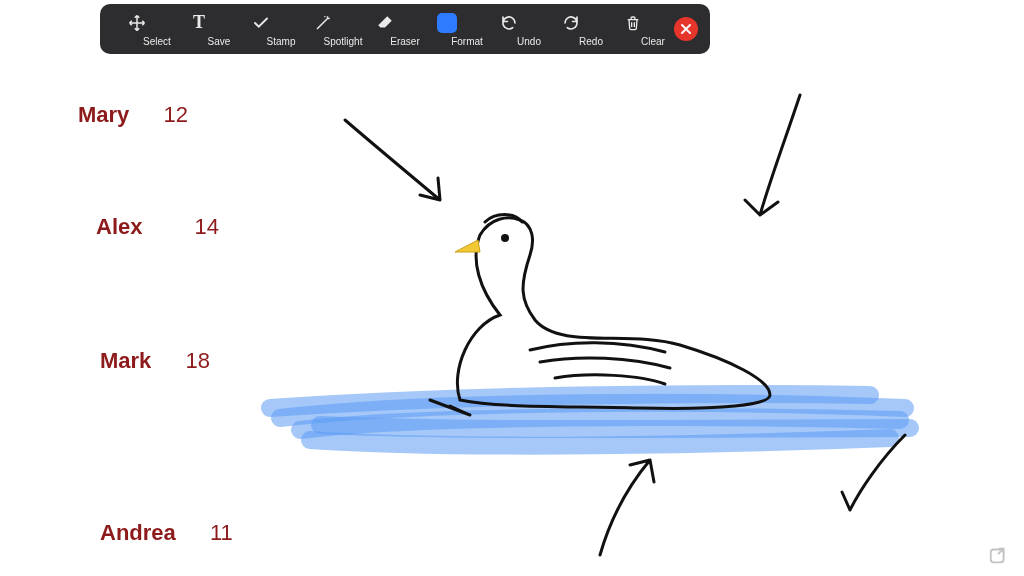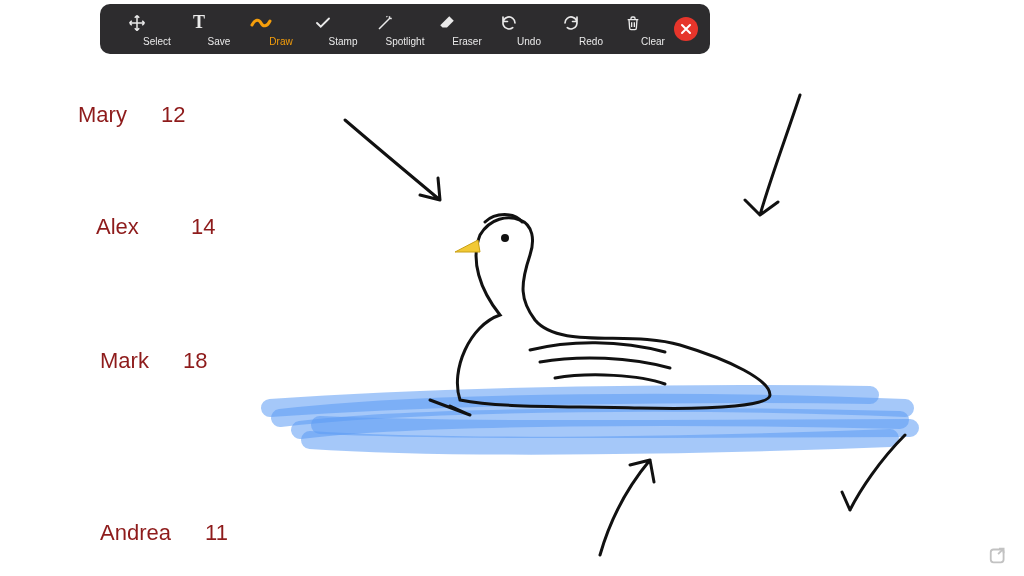--- a/index.html
+++ b/index.html
@@ -15,21 +15,21 @@
   .tool .ic{height:22px;display:flex;align-items:center;justify-content:center;}
   .tool .lbl{margin-top:2px;margin-left:40px;}
   .tool.active{color:#f59e0b;}
   .format-sw{width:20px;height:20px;border-radius:5px;background:#2f7bff;}
   .close-btn{
     width:24px;height:24px;border-radius:12px;background:#e6352b;margin:0 6px 0 10px;
     display:flex;align-items:center;justify-content:center;cursor:pointer;
   }
   .canvas{position:absolute;left:0;top:0;width:1024px;height:576px;pointer-events:none;}
   .txt{position:absolute;color:#8e1b1b;font-size:22px;font-family:Verdana,Geneva,sans-serif;}
-  .txt .name{display:inline-block;}
+  .txt .name{display:inline-block;font-weight:bold;}
   .txt .num{display:inline-block;margin-left:28px;}
   .share{
     position:absolute;right:14px;bottom:10px;width:22px;height:22px;opacity:.45;cursor:pointer;
   }
 </style>
 </head>
 <body>
 
 <div class="toolbar">
 
@@ -42,28 +42,20 @@
     <span class="lbl">Select</span>
   </div>
 
   <div class="tool">
     <div class="ic">
       <span style="font-family:Georgia,serif;font-size:18px;font-weight:bold;color:#eaeaea;">T</span>
     </div>
     <span class="lbl">Save</span>
   </div>
 
-  <div class="tool active">
-    <div class="ic">
-      <svg width="22" height="14" viewBox="0 0 22 14" fill="none" stroke="#f59e0b" stroke-width="3" stroke-linecap="round">
-        <path d="M2 9 C5 3, 9 3, 11 7 C13 11, 17 11, 20 5"></path>
-      </svg>
-    </div>
-    <span class="lbl">Draw</span>
-  </div>
 
   <div class="tool">
     <div class="ic">
       <svg width="18" height="18" viewBox="0 0 24 24" fill="none" stroke="#eaeaea" stroke-width="2.5" stroke-linecap="round">
         <path d="M4 12l5 5L20 6"></path>
       </svg>
     </div>
     <span class="lbl">Stamp</span>
   </div>
 
@@ -78,20 +70,26 @@
 
   <div class="tool">
     <div class="ic">
       <svg width="18" height="18" viewBox="0 0 24 24" fill="#eaeaea">
         <path d="M15 3l6 6-9 9H6l-3-3 12-12z"></path>
       </svg>
     </div>
     <span class="lbl">Eraser</span>
   </div>
 
+  <div class="tool">
+    <div class="ic">
+      <div class="format-sw"></div>
+    </div>
+    <span class="lbl">Format</span>
+  </div>
 
   <div class="tool">
     <div class="ic">
       <svg width="18" height="18" viewBox="0 0 24 24" fill="none" stroke="#eaeaea" stroke-width="2.2">
         <path d="M20 12a8 8 0 10-3 6.2M4 4v6h6" stroke-linecap="round"></path>
       </svg>
     </div>
     <span class="lbl">Undo</span>
   </div>
 

